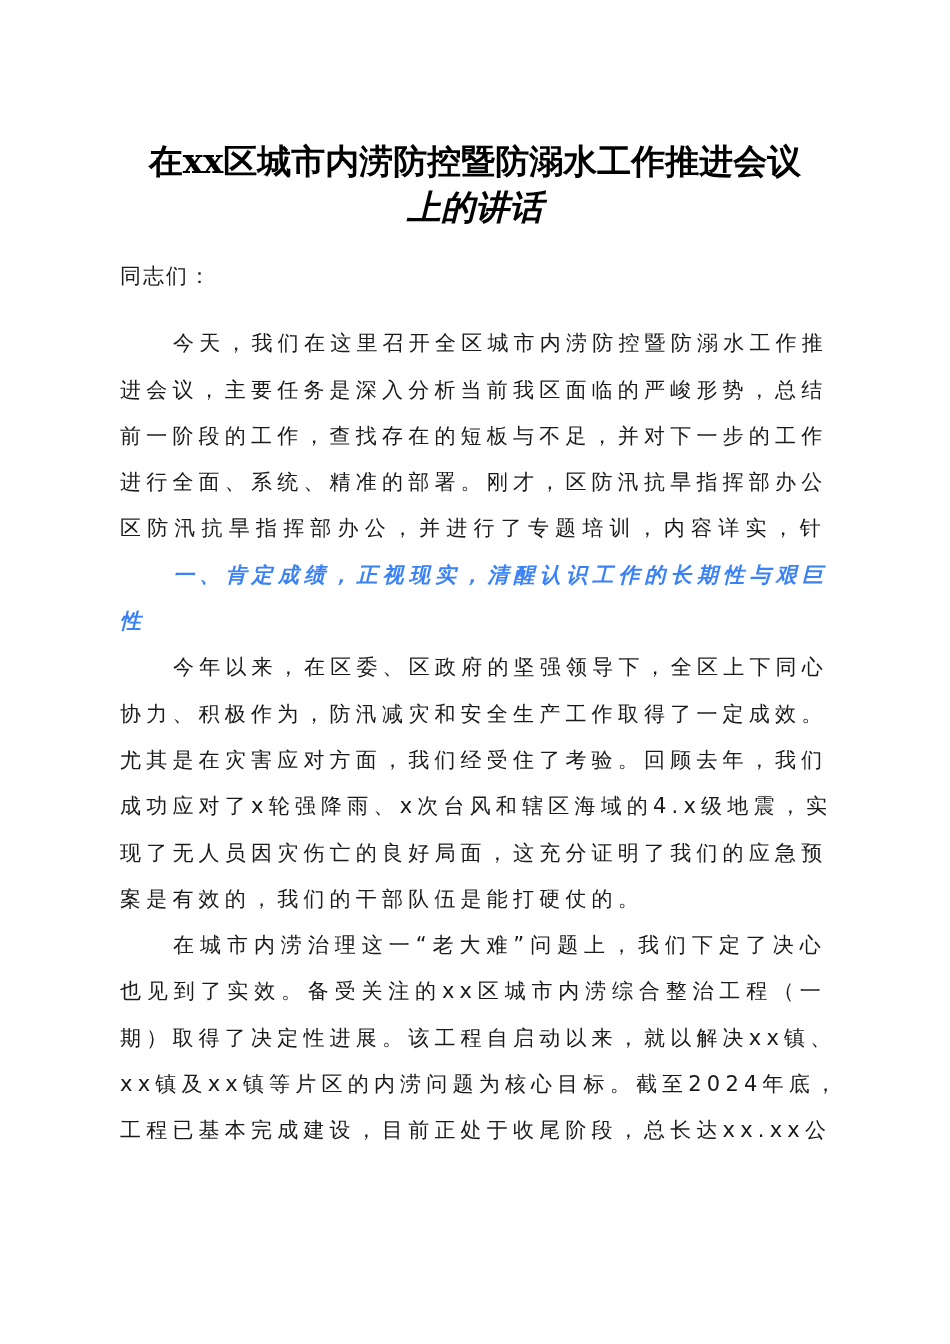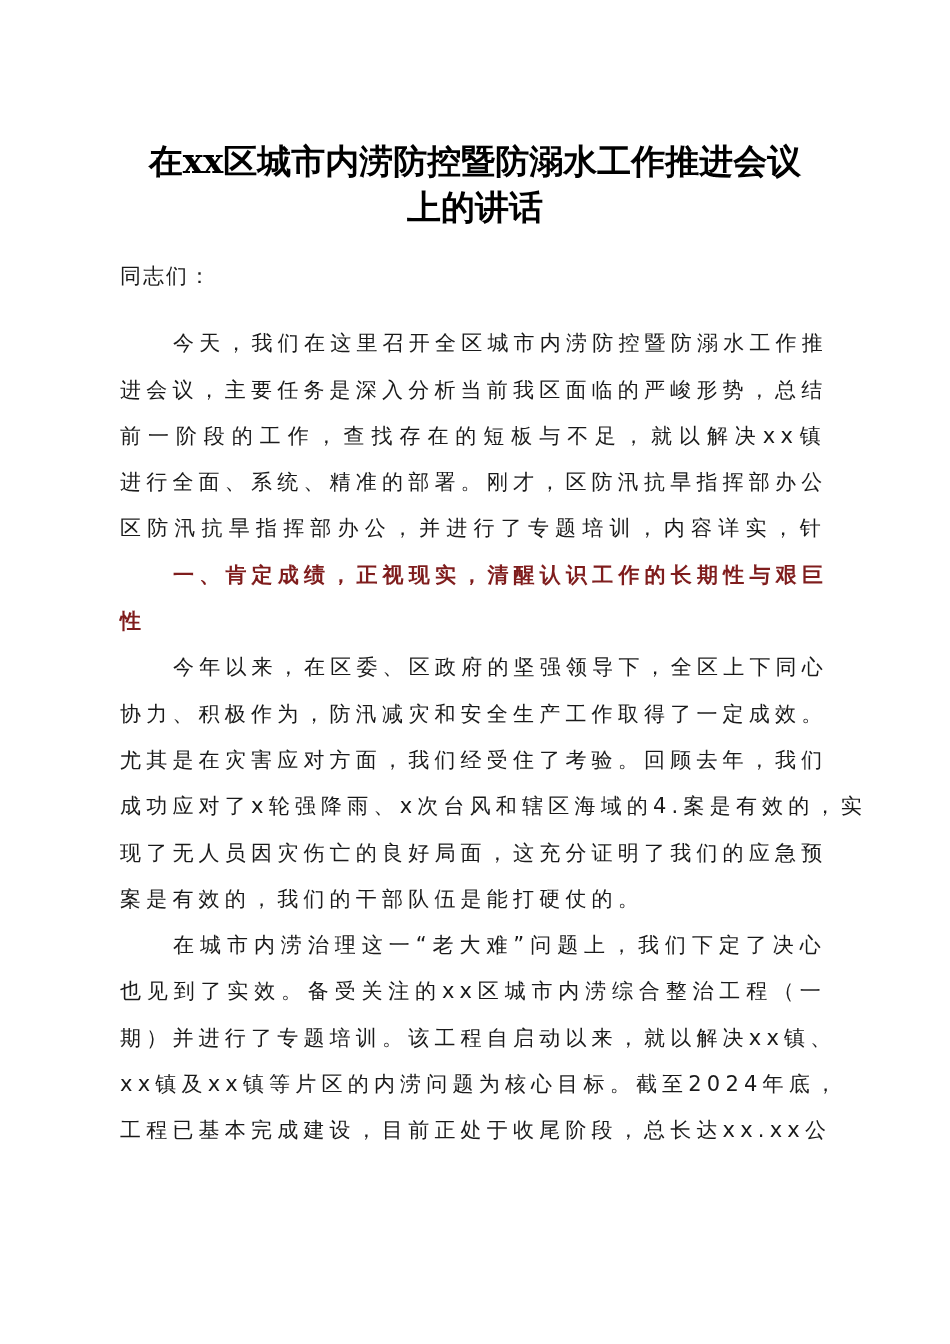--- a/index.html
+++ b/index.html
@@ -62,62 +62,63 @@
       padding-left: 53px;
     }
     .salutation {
       text-align: center;
       text-align-last: left;
       margin-bottom: 21px;
       letter-spacing: 2px;
     }
     .heading {
       font-weight: bold;
-      color: #7f1d1d;
+      color: #3b82f6;
       letter-spacing: 3.2px;
+      font-style: italic;
     }
     .heading.last { letter-spacing: 0; }
   </style>
 </head>
 <body>
 
 <div class="page">
 
   <div class="title">
     <span class="line" style="text-align:left;text-align-last:center;letter-spacing:0;">在xx区城市内涝防控暨防溺水工作推进会议</span>
-    <span class="line" style="text-align:center;text-align-last:center;letter-spacing:0;">上的讲话</span>
+    <span class="line" style="text-align:center;text-align-last:center;letter-spacing:0;font-style:italic;">上的讲话</span>
   </div>
 
   <div class="body">
     <span class="line salutation">同志们：</span>
 
     <div>
       <span class="line indent">今天，我们在这里召开全区城市内涝防控暨防溺水工作推</span>
       <span class="line">进会议，主要任务是深入分析当前我区面临的严峻形势，总结</span>
-      <span class="line">前一阶段的工作，查找存在的短板与不足，就以解决xx镇</span>
+      <span class="line">前一阶段的工作，查找存在的短板与不足，并对下一步的工作</span>
       <span class="line">进行全面、系统、精准的部署。刚才，区防汛抗旱指挥部办公</span>
       <span class="line">区防汛抗旱指挥部办公，并进行了专题培训，内容详实，针</span>
     </div>
 
     <div>
       <span class="line indent heading">一、肯定成绩，正视现实，清醒认识工作的长期性与艰巨</span>
       <span class="line heading last">性</span>
     </div>
 
     <div>
       <span class="line indent">今年以来，在区委、区政府的坚强领导下，全区上下同心</span>
       <span class="line">协力、积极作为，防汛减灾和安全生产工作取得了一定成效。</span>
       <span class="line">尤其是在灾害应对方面，我们经受住了考验。回顾去年，我们</span>
-      <span class="line">成功应对了x轮强降雨、x次台风和辖区海域的4.案是有效的，实</span>
+      <span class="line">成功应对了x轮强降雨、x次台风和辖区海域的4.x级地震，实</span>
       <span class="line">现了无人员因灾伤亡的良好局面，这充分证明了我们的应急预</span>
       <span class="line last">案是有效的，我们的干部队伍是能打硬仗的。</span>
     </div>
 
     <div>
       <span class="line indent">在城市内涝治理这一“老大难”问题上，我们下定了决心</span>
       <span class="line">也见到了实效。备受关注的xx区城市内涝综合整治工程（一</span>
-      <span class="line">期）并进行了专题培训。该工程自启动以来，就以解决xx镇、</span>
+      <span class="line">期）取得了决定性进展。该工程自启动以来，就以解决xx镇、</span>
       <span class="line">xx镇及xx镇等片区的内涝问题为核心目标。截至2024年底，</span>
       <span class="line">工程已基本完成建设，目前正处于收尾阶段，总长达xx.xx公</span>
     </div>
   </div>
 
 </div>
 
 </body></html>

